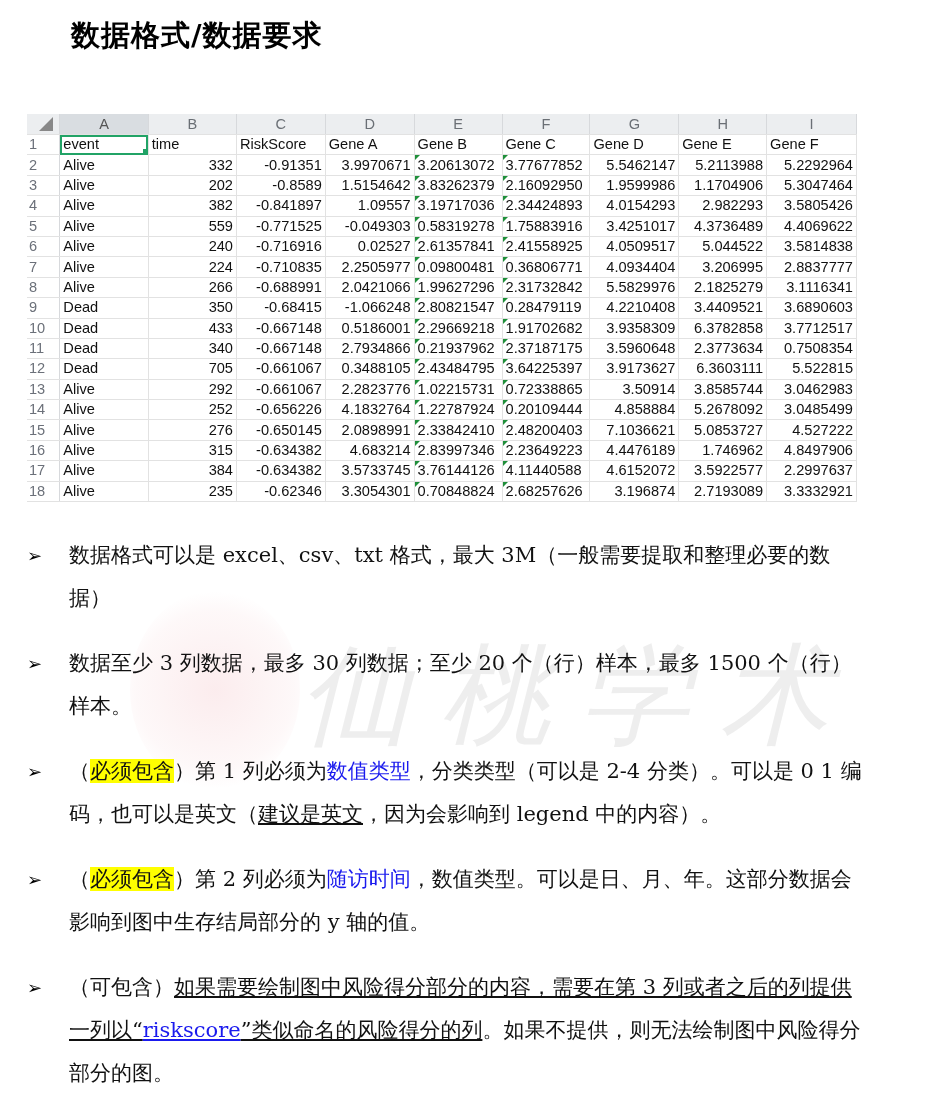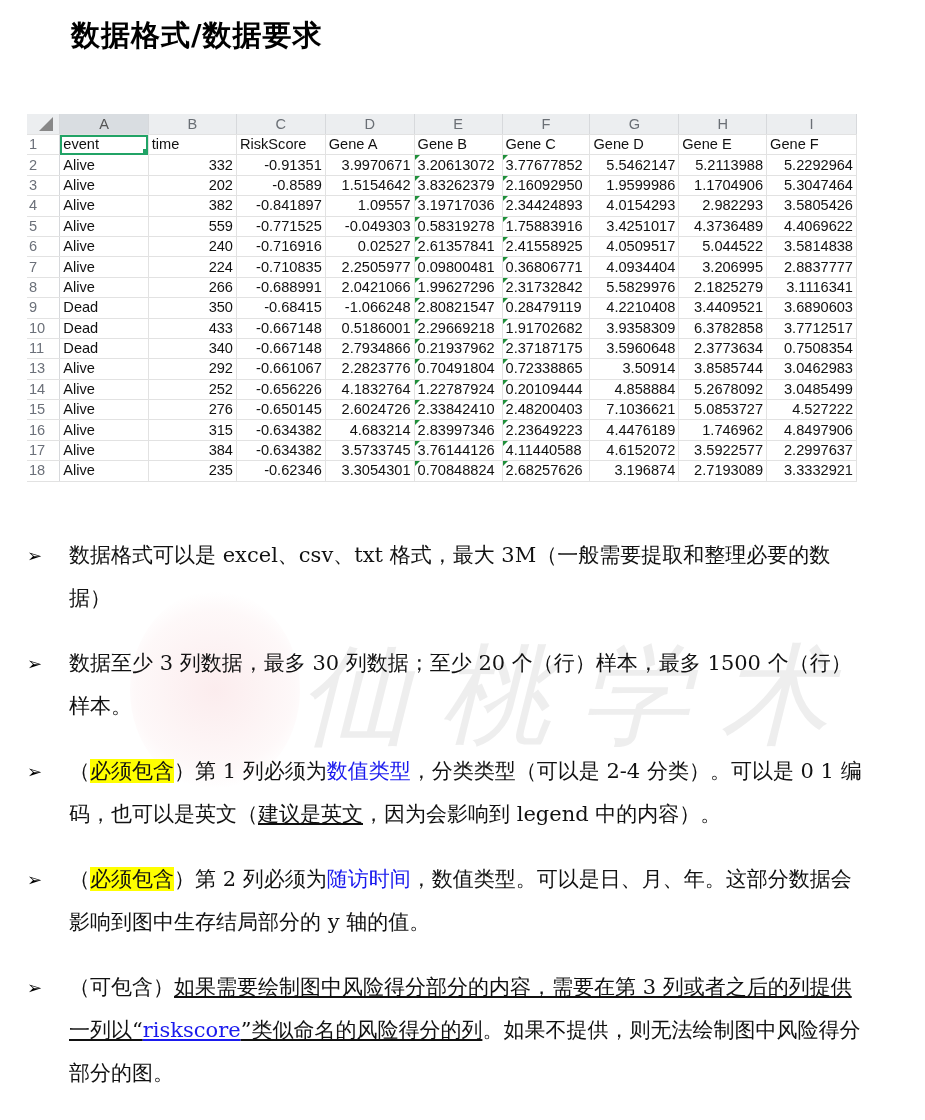--- a/index.html
+++ b/index.html
@@ -195,26 +195,38 @@
           <td class="num">340</td>
           <td class="num">-0.667148</td>
           <td class="num">2.7934866</td>
           <td class="txt clip">0.21937962</td>
           <td class="txt clip">2.37187175</td>
           <td class="num">3.5960648</td>
           <td class="num">2.3773634</td>
           <td class="num">0.7508354</td>
         </tr>
         <tr>
+          <td class="rowhead">12</td>
+          <td class="txt">Dead</td>
+          <td class="num">705</td>
+          <td class="num">-0.661067</td>
+          <td class="num">0.3488105</td>
+          <td class="txt clip">2.43484795</td>
+          <td class="txt clip">3.64225397</td>
+          <td class="num">3.9173627</td>
+          <td class="num">6.3603111</td>
+          <td class="num">5.522815</td>
+        </tr>
+        <tr>
           <td class="rowhead">13</td>
           <td class="txt">Alive</td>
           <td class="num">292</td>
           <td class="num">-0.661067</td>
           <td class="num">2.2823776</td>
-          <td class="txt clip">0.70491804</td>
+          <td class="txt clip">1.02215731</td>
           <td class="txt clip">0.72338865</td>
           <td class="num">3.50914</td>
           <td class="num">3.8585744</td>
           <td class="num">3.0462983</td>
         </tr>
         <tr>
           <td class="rowhead">14</td>
           <td class="txt">Alive</td>
           <td class="num">252</td>
           <td class="num">-0.656226</td>
@@ -223,21 +235,21 @@
           <td class="txt clip">0.20109444</td>
           <td class="num">4.858884</td>
           <td class="num">5.2678092</td>
           <td class="num">3.0485499</td>
         </tr>
         <tr>
           <td class="rowhead">15</td>
           <td class="txt">Alive</td>
           <td class="num">276</td>
           <td class="num">-0.650145</td>
-          <td class="num">2.6024726</td>
+          <td class="num">2.0898991</td>
           <td class="txt clip">2.33842410</td>
           <td class="txt clip">2.48200403</td>
           <td class="num">7.1036621</td>
           <td class="num">5.0853727</td>
           <td class="num">4.527222</td>
         </tr>
         <tr>
           <td class="rowhead">16</td>
           <td class="txt">Alive</td>
           <td class="num">315</td>

